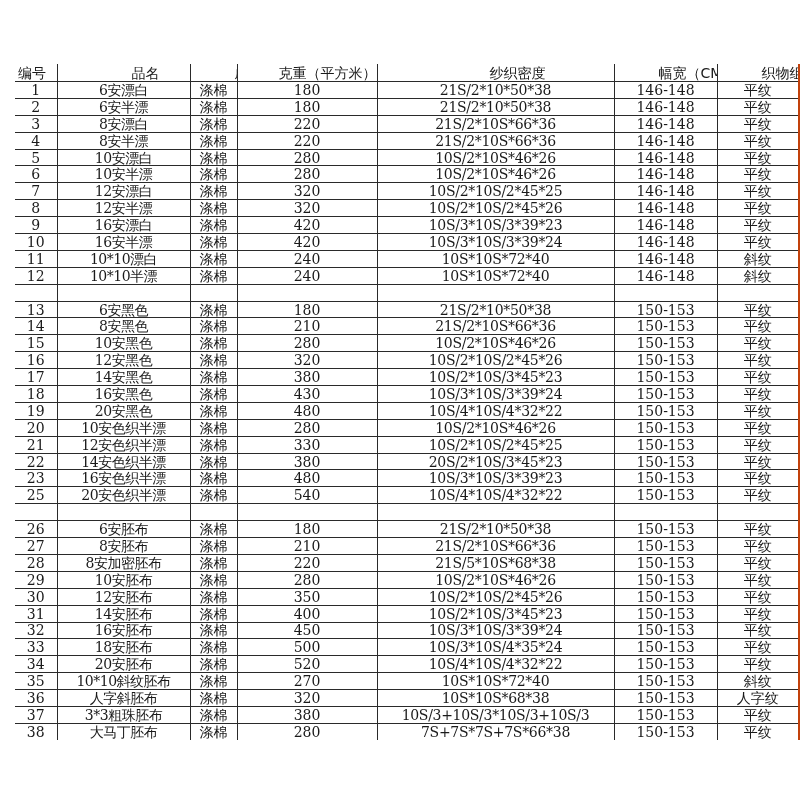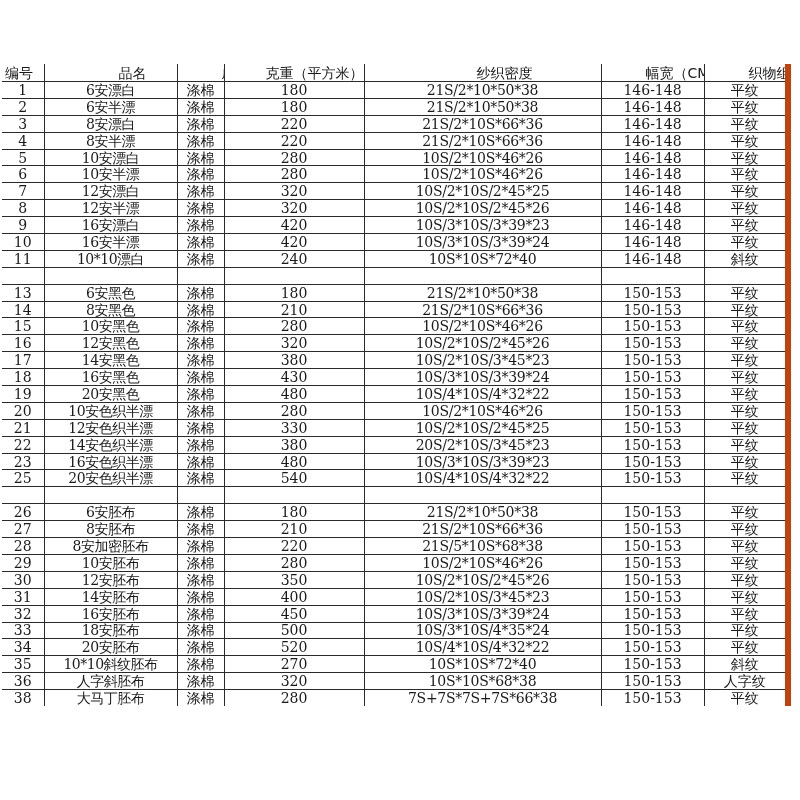--- a/index.html
+++ b/index.html
@@ -1,18 +1,18 @@
 <!DOCTYPE html>
 <html><head>
 <meta charset="utf-8">
 <style>
   html, body { margin:0; padding:0; background:#ffffff; }
   body { width:800px; height:800px; overflow:hidden; position:relative;
          font-family: "DejaVu Serif", "Liberation Serif", serif; color:#1a1a1a; }
-  #sheet { position:absolute; left:2px; top:64px; width:786px; }
+  #sheet { position:absolute; left:15px; top:64px; width:786px; }
   table { border-collapse:collapse; table-layout:fixed; width:786px; }
   td, th { font-weight:normal; font-size:14px; line-height:14px; height:15.9px;
            padding:0; text-align:center; white-space:nowrap; overflow:hidden;
            border-bottom:1px solid #2a2a2a; border-right:1px solid #2a2a2a; }
   th { font-family: "DejaVu Sans", "Liberation Sans", sans-serif; font-size:14px; height:17px;padding-left:44px; }
   tr td:last-child, tr th:last-child { border-right:6px solid #c2410c; }
   td.c-no { text-align:center; }
   td.c-name { letter-spacing:-0.5px; }
   td.c-spec { letter-spacing:-0.3px; }
   tr.blank td { height:15.9px; }
@@ -137,20 +137,29 @@
         </tr>
         <tr>
           <td class="c-no">11</td>
           <td class="c-name">10*10漂白</td>
           <td class="c-comp">涤棉</td>
           <td class="c-weight">240</td>
           <td class="c-spec">10S*10S*72*40</td>
           <td class="c-width">146-148</td>
           <td class="c-weave">斜纹</td>
         </tr>
+        <tr>
+          <td class="c-no">12</td>
+          <td class="c-name">10*10半漂</td>
+          <td class="c-comp">涤棉</td>
+          <td class="c-weight">240</td>
+          <td class="c-spec">10S*10S*72*40</td>
+          <td class="c-width">146-148</td>
+          <td class="c-weave">斜纹</td>
+        </tr>
         <tr class="blank">
           <td></td>
           <td></td>
           <td></td>
           <td></td>
           <td></td>
           <td></td>
           <td></td>
         </tr>
         <tr>
@@ -361,20 +370,29 @@
           <td class="c-weave">斜纹</td>
         </tr>
         <tr>
           <td class="c-no">36</td>
           <td class="c-name">人字斜胚布</td>
           <td class="c-comp">涤棉</td>
           <td class="c-weight">320</td>
           <td class="c-spec">10S*10S*68*38</td>
           <td class="c-width">150-153</td>
           <td class="c-weave">人字纹</td>
+        </tr>
+        <tr>
+          <td class="c-no">37</td>
+          <td class="c-name">3*3粗珠胚布</td>
+          <td class="c-comp">涤棉</td>
+          <td class="c-weight">380</td>
+          <td class="c-spec">10S/3+10S/3*10S/3+10S/3</td>
+          <td class="c-width">150-153</td>
+          <td class="c-weave">平纹</td>
         </tr>
         <tr>
           <td class="c-no">38</td>
           <td class="c-name">大马丁胚布</td>
           <td class="c-comp">涤棉</td>
           <td class="c-weight">280</td>
           <td class="c-spec">7S+7S*7S+7S*66*38</td>
           <td class="c-width">150-153</td>
           <td class="c-weave">平纹</td>
         </tr>

